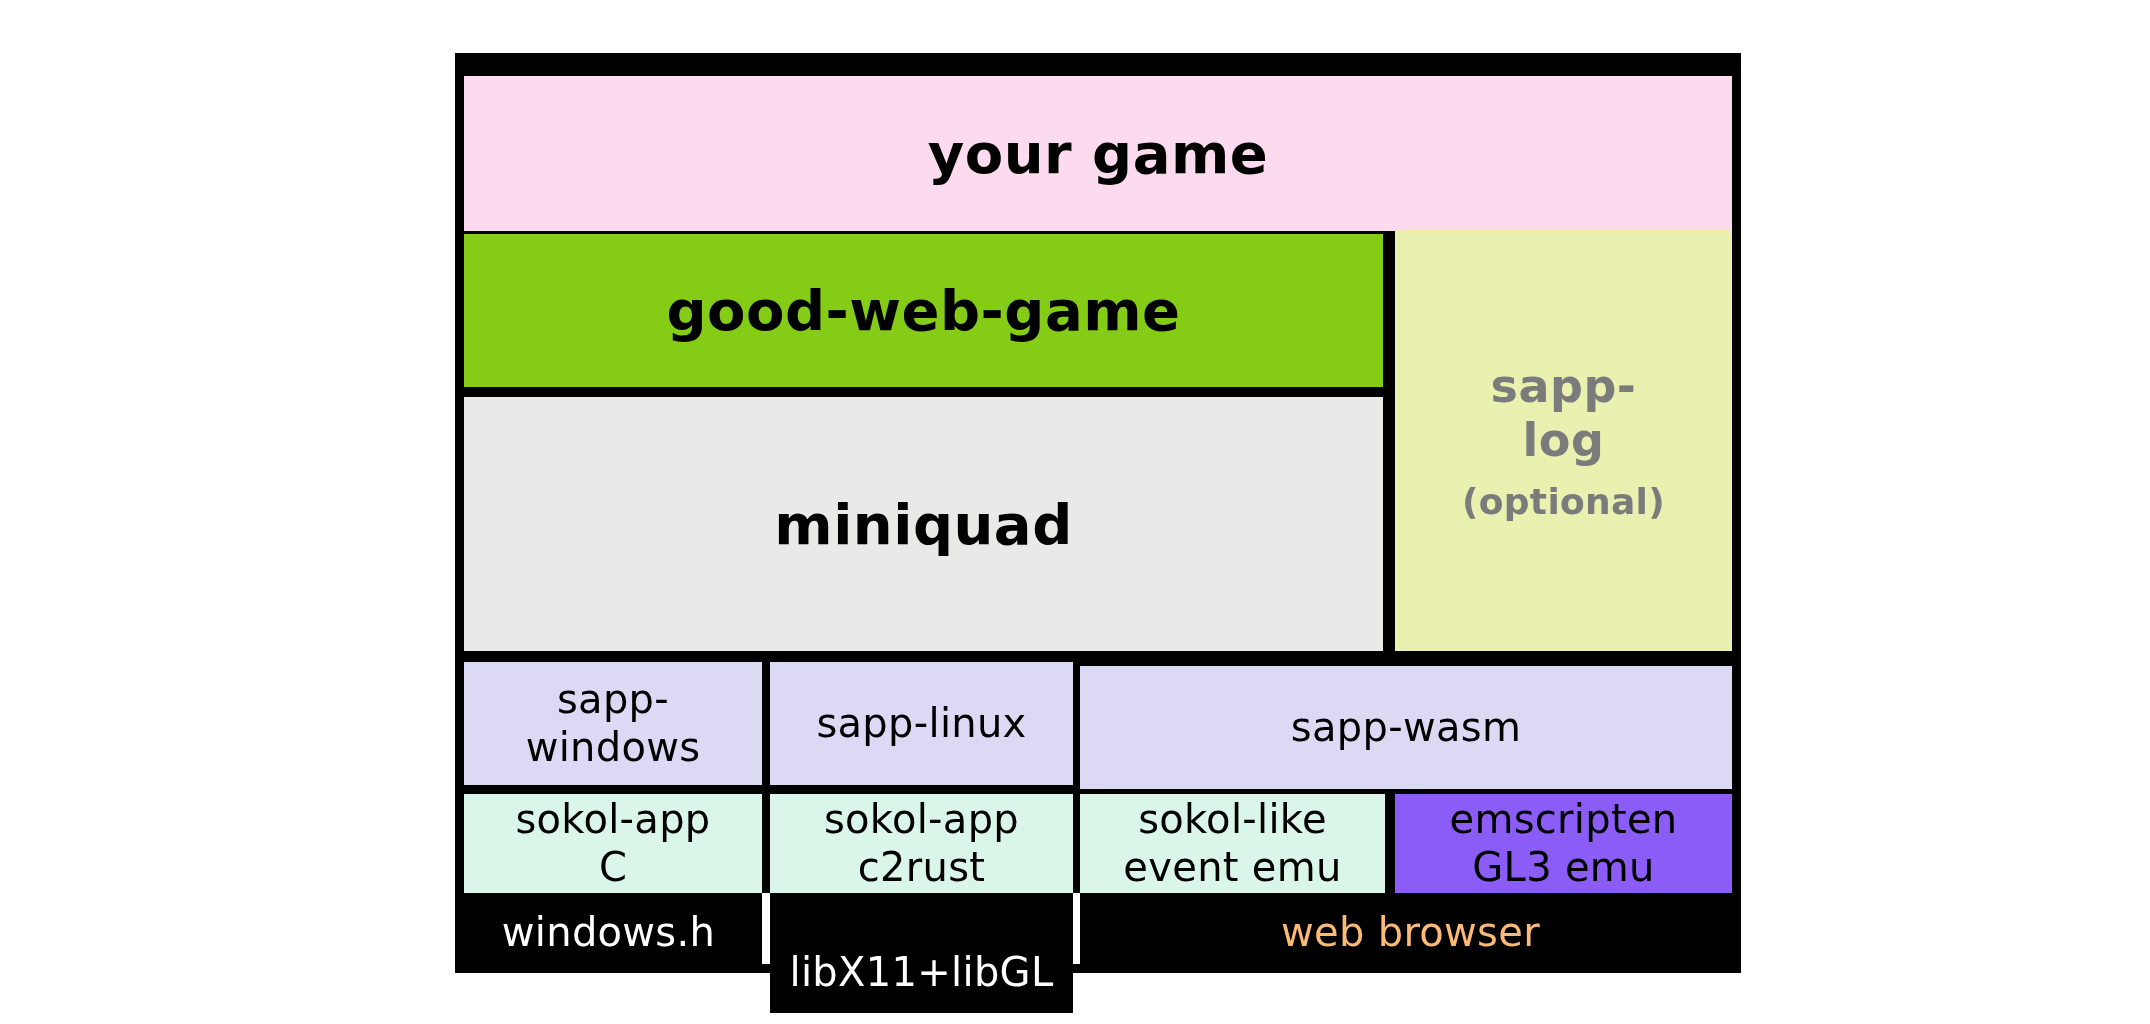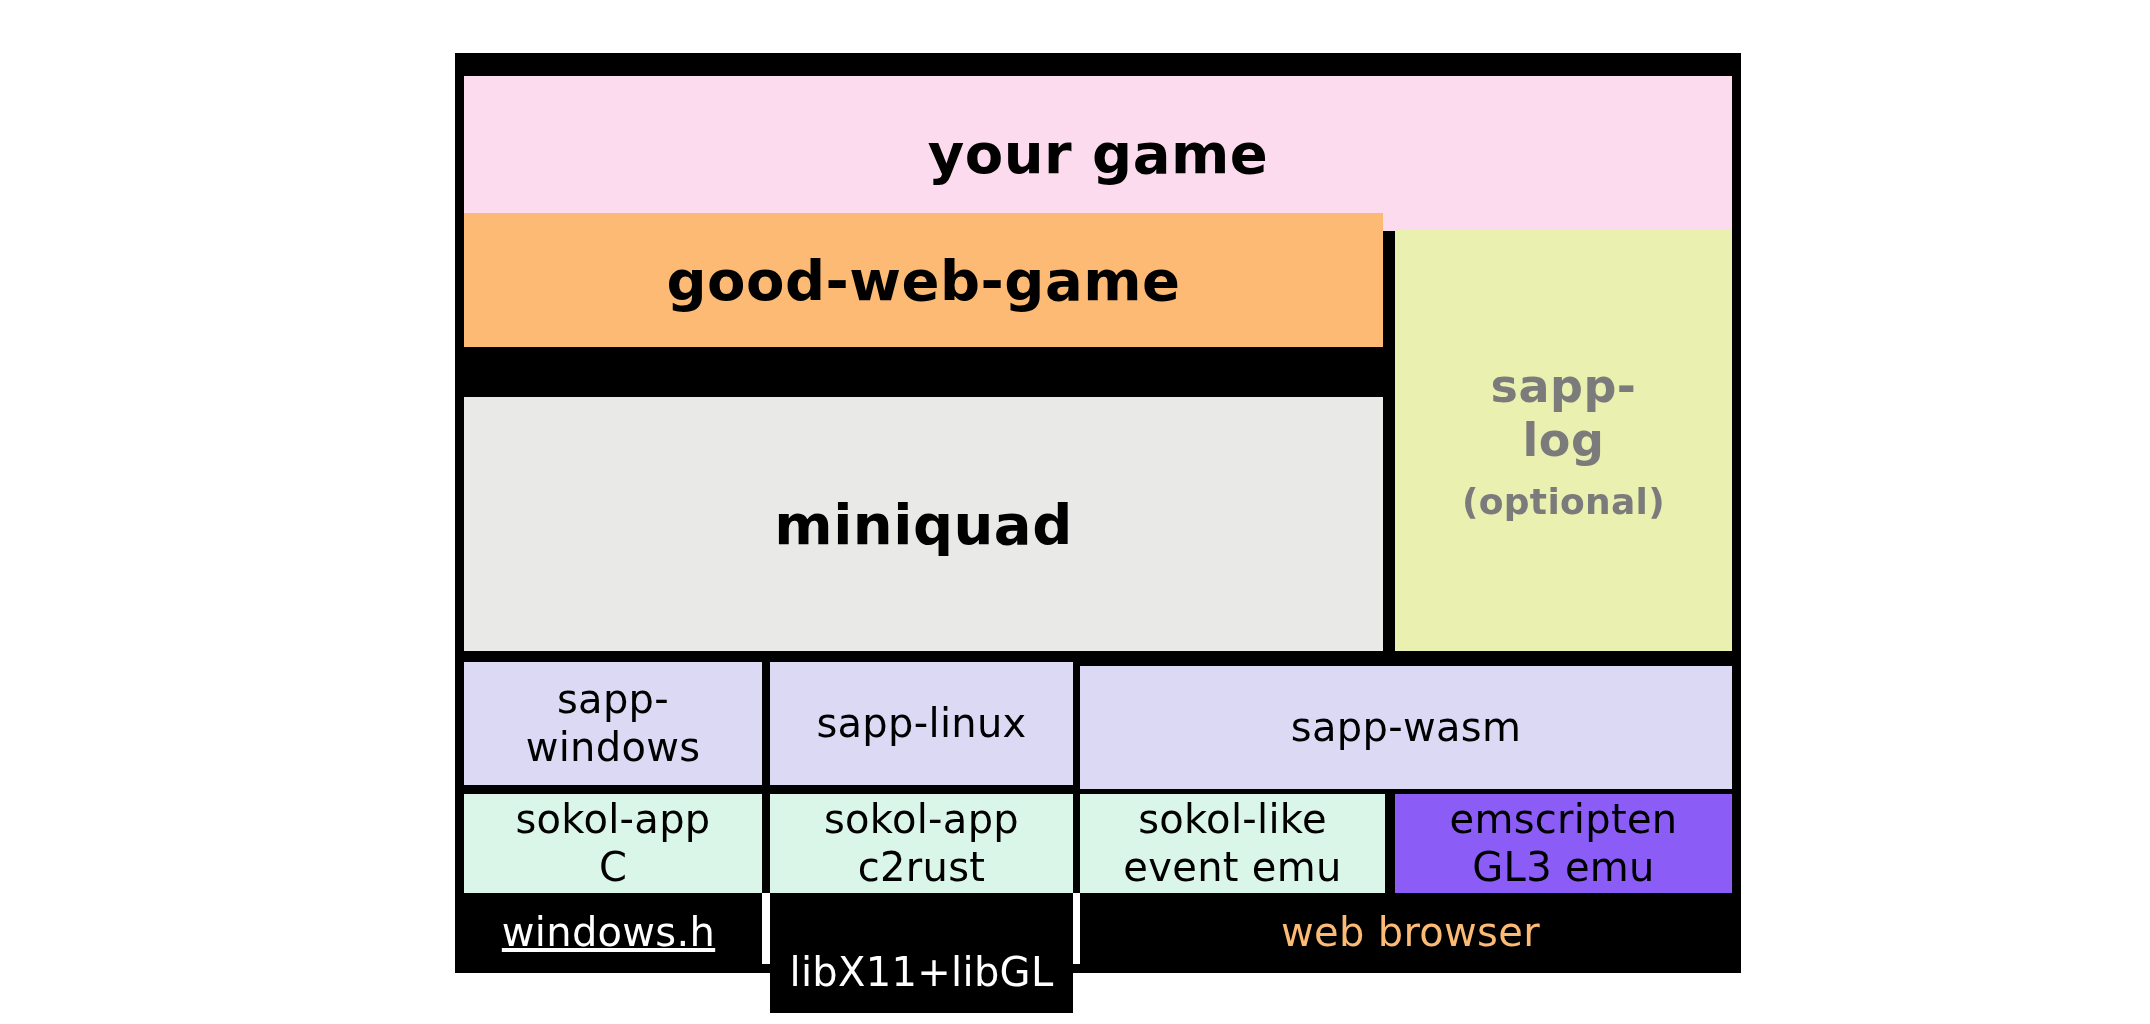--- a/index.html
+++ b/index.html
@@ -32,21 +32,21 @@
 </style>
 </head>
 <body>
 
 <div class="backdrop" style="left:455px; top:53px; width:1286px; height:920px;"></div>
 
 <div class="box h1" style="left: 464px; top: 76px; width: 1268px; height: 155px; background: rgb(251, 219, 237);">
   <span>your game</span>
 </div>
 
-<div class="box h1" style="left: 464px; top: 213px; width: 919px; height: 134px; background: #fdba74;">
+<div class="box h1" style="left: 464px; top: 234px; width: 919px; height: 153px; background: #84cc16;">
   <span>good-web-game</span>
 </div>
 
 <div class="box" style="left: 1395px; top: 230px; width: 337px; height: 421px; background: rgb(234, 240, 176); color: rgb(123, 123, 123);">
   <div class="lines console-big">
     <span>sapp-</span>
     <span>log</span>
   </div>
   <span class="console-note">(optional)</span>
 </div>
@@ -86,21 +86,21 @@
     <span>event emu</span>
   </div>
 </div>
 <div class="box md" style="left: 1395px; top: 794px; width: 337px; height: 99px; background: #8b5cf6;">
   <div class="lines">
     <span>emscripten</span>
     <span>GL3 emu</span>
   </div>
 </div>
 
-<div class="box md row6" style="left: 455px; top: 893px; width: 307px; height: 80px; background: rgb(0, 0, 0); color: rgb(255, 255, 255); text-decoration: underline;">
+<div class="box md row6" style="left: 455px; top: 893px; width: 307px; height: 80px; background: rgb(0, 0, 0); color: rgb(255, 255, 255);">
   <span>windows.h</span>
 </div>
 <div class="box md row6" style="left: 770px; top: 933px; width: 303px; height: 80px; background: rgb(0, 0, 0); color: rgb(255, 255, 255);">
   <span>libX11+libGL</span>
 </div>
 <div class="box md row6" style="left: 1080px; top: 893px; width: 661px; height: 80px; background: rgb(0, 0, 0); color: #fdba74;">
   <span>web browser</span>
 </div>
 <div class="gap" style="left:762px; top:893px; width:8px; height:71px;"></div>
 <div class="gap" style="left:1073px; top:893px; width:7px; height:71px;"></div>

